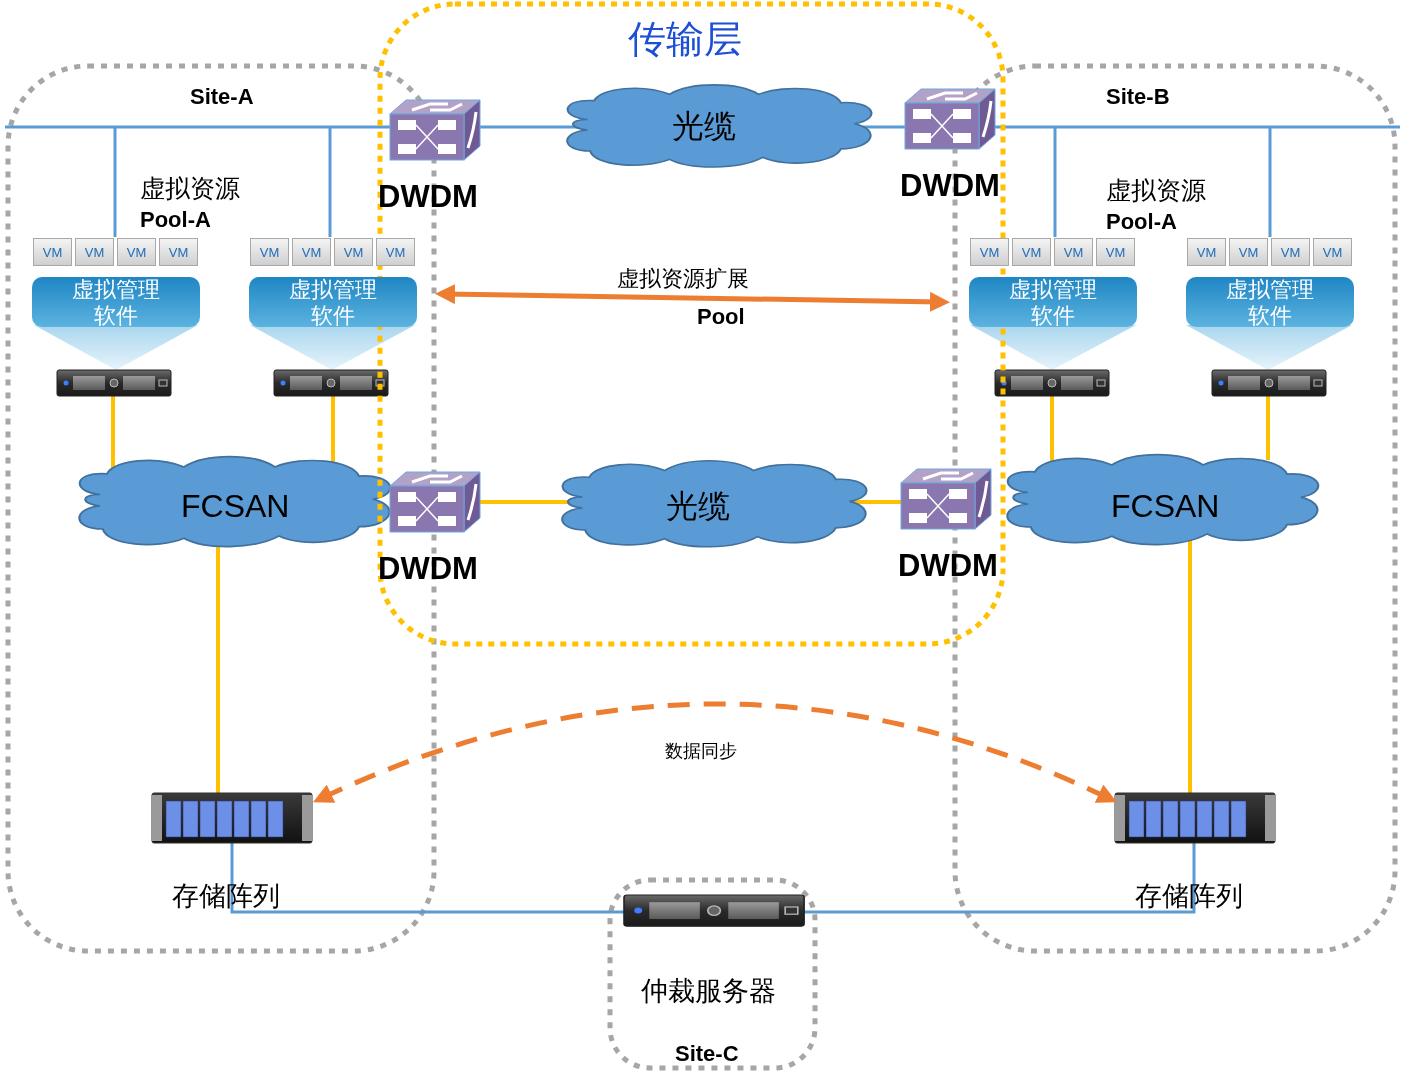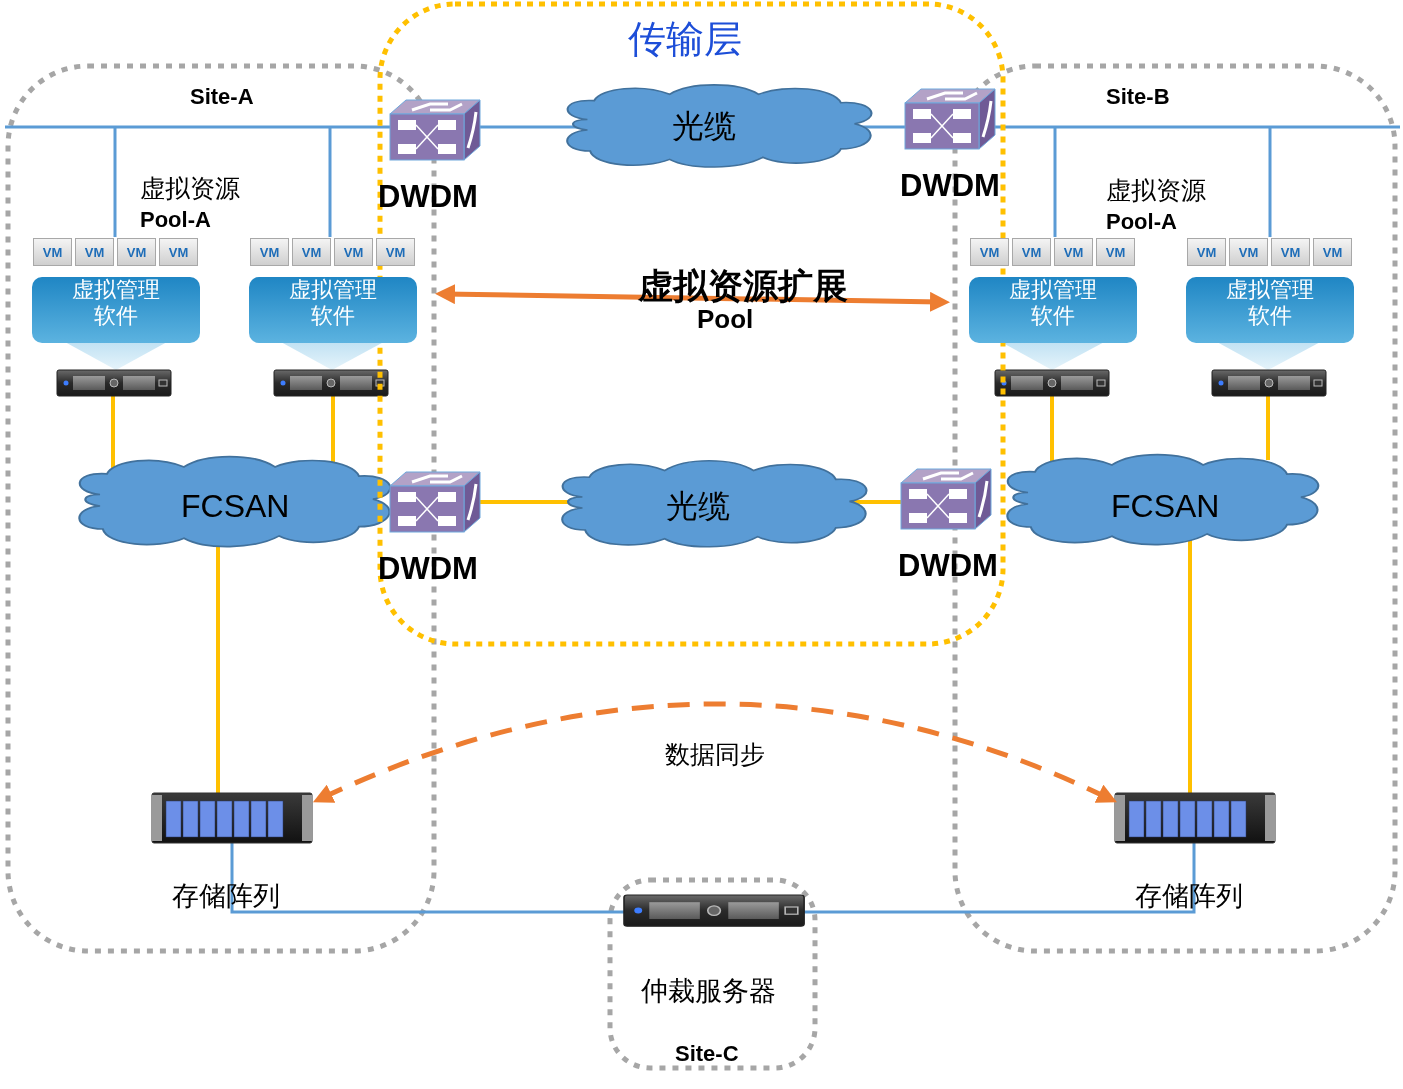--- a/index.html
+++ b/index.html
@@ -11,28 +11,28 @@
   .sans-b { font-family:"Liberation Sans", sans-serif; font-weight:bold; }
   .title { color:#1d4ed8; font-size:38px; }
   .site { font-size:22px; }
   .pool { font-size:25px; }
   .pool .en { font-size:22px; display:block; margin-top:8px; }
   .dwdm { font-size:31px; }
   .cloudtxt { font-size:32px; font-family:"Liberation Sans", sans-serif; }
   .cn { font-size:27px;margin-top:16px; }
   .vmbox { position:absolute; width:39px; height:28px; box-sizing:border-box;
            background:linear-gradient(#f4f4f4,#cfcfcf); border:1px solid #a8a8a8;
-           color:#1e6db8; font-family:"Liberation Sans", sans-serif; font-weight:bold;
+           color:#1e6db8; font-family:"Liberation Sans", sans-serif; font-weight:normal;
            font-size:13px; display:flex; align-items:center; justify-content:center; }
-  .mgmt { position:absolute; width:168px; height:66px; border-radius:10px;
+  .mgmt { position:absolute; width:168px; height:50px; border-radius:10px;
           background:linear-gradient(#1f86c4,#5cb3e0); color:#fff;
           font-size:22px; text-align:center; line-height:26px; box-sizing:border-box;
           padding-top:0; }
   .mgmt span { display:block; }
-  .sync { font-size:25px;text-align:center; }
+  .sync { font-size:18px;text-align:center; }
   .arb { font-size:27px; }
 </style>
 </head>
 <body>
 
 <svg id="canvas" width="1403" height="1089" viewBox="0 0 1403 1089">
   <defs>
     <linearGradient id="srvGrad" x1="0" y1="0" x2="0" y2="1">
       <stop offset="0" stop-color="#6a6a6a"></stop>
         <stop offset="0.5" stop-color="#2a2a2a"></stop>
@@ -199,19 +199,19 @@
 <div class="lbl sans-b dwdm" style="left:378px;top:181px;">DWDM</div>
 <div class="lbl sans-b dwdm" style="left:900px;top:170px;">DWDM</div>
 <div class="lbl sans-b dwdm" style="left:378px;top:553px;">DWDM</div>
 <div class="lbl sans-b dwdm" style="left:898px;top:550px;">DWDM</div>
 
 <div class="lbl serif cloudtxt" style="left:672px;top:110px;">光缆</div>
 <div class="lbl serif cloudtxt" style="left:666px;top:490px;">光缆</div>
 <div class="lbl cloudtxt" style="left:181px;top:490px;">FCSAN</div>
 <div class="lbl cloudtxt" style="left:1111px;top:490px;">FCSAN</div>
 
-<div class="lbl serif" style="left:638px;top:268px;font-size:35px;font-weight:bold;">虚拟资源扩展</div>
-<div class="lbl sans-b" style="left:697px;top:306px;font-size:26px;">Pool</div>
+<div class="lbl serif" style="left:617px;top:268px;font-size:22px;">虚拟资源扩展</div>
+<div class="lbl sans-b" style="left:697px;top:306px;font-size:22px;">Pool</div>
 
 <div class="lbl serif sync" style="left:665px;top:742px;">数据同步</div>
 <div class="lbl serif cn" style="left:172px;top:866px;">存储阵列</div>
 <div class="lbl serif cn" style="left:1135px;top:866px;">存储阵列</div>
 <div class="lbl serif arb" style="left:641px;top:977px;">仲裁服务器</div>
 
 </body></html>

